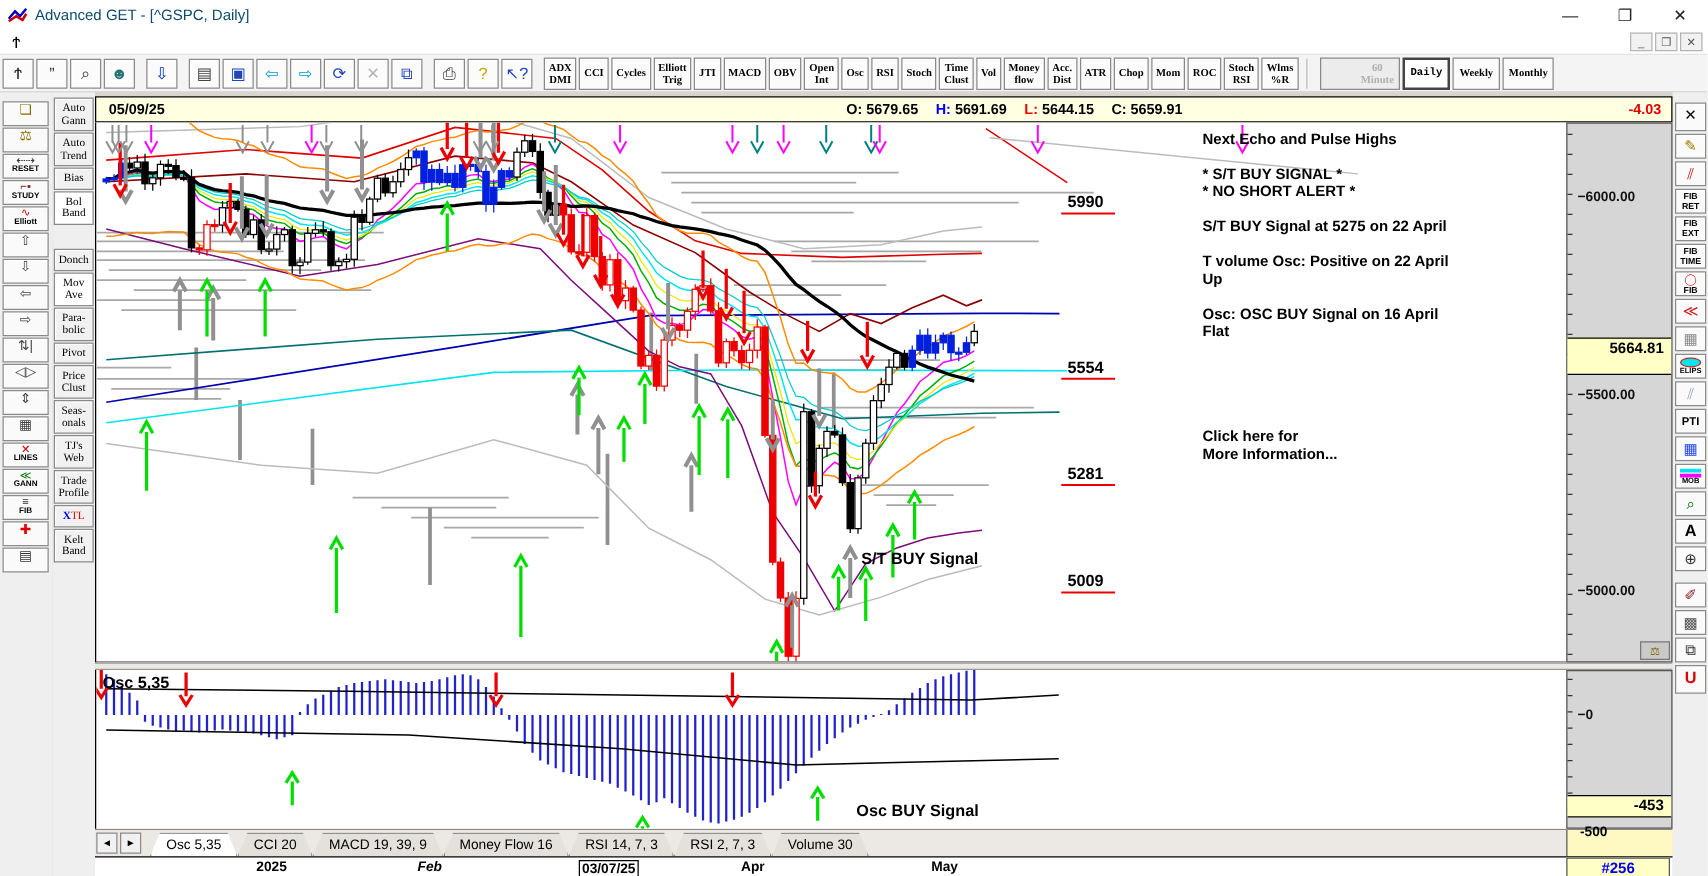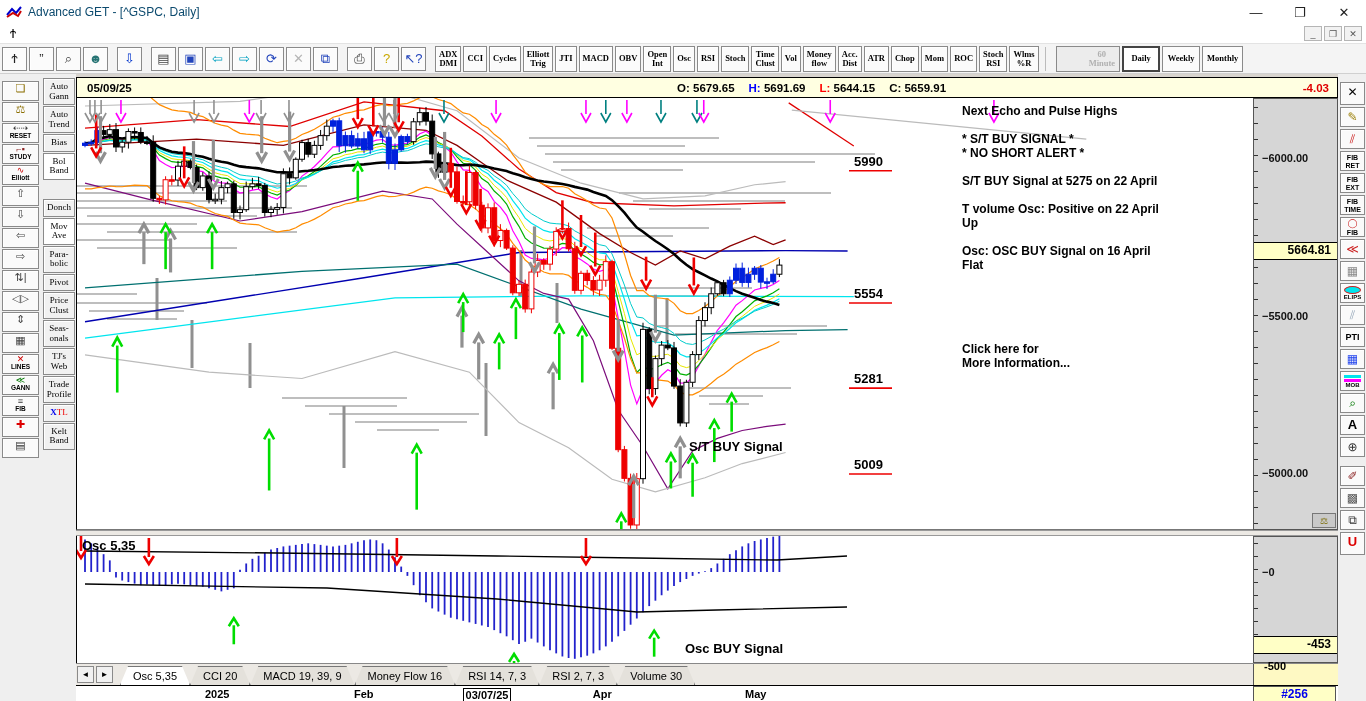--- a/index.html
+++ b/index.html
@@ -21,21 +21,21 @@
   .tbtn { min-width:25px; height:24px; background:#fbfbfb; border:1px solid #8a8a8a;
      box-shadow:inset 1px 1px 0 #fff; margin-right:2px; font-size:13px; line-height:22px;
      text-align:center; color:#111; }
   .tsep { width:7px; height:24px; }
   .ind-btn { height:26px; background:#fbfbfb; border:1px solid #8a8a8a; box-shadow:inset 1px 1px 0 #fff;
      margin-right:2px; padding:0 3px; font-size:8.5px; line-height:8.5px; text-align:center;
      display:flex; flex-direction:column; justify-content:center; font-family:"Liberation Serif",serif; font-weight:bold;}
   .tf-btn { height:26px; min-width:38px; background:#fbfbfb; border:1px solid #8a8a8a; margin-right:2px;
      padding:0 4px; font-size:8.5px; line-height:8.5px; display:flex; flex-direction:column;
      justify-content:center; text-align:center; font-family:"Liberation Serif",serif; font-weight:bold;}
-  .tf-btn.active { background:#fff; border:2px solid #444; }
+  .tf-btn.active { background:#fff; border:2px solid #444;font-family:Liberation Mono, monospace; }
   .tf-btn.disabled { color:#b0b0b0; background:#ececec;padding-left:32px; }
   
   .main { display:flex; height:657px; background:#d8d4ce; }
   .lcol1 { width:42px; background:#efefef; padding:7px 2px 0 2px; }
   .lcol1 .ibtn { width:37px; height:20px; margin-bottom:1px; background:#fafafa; border:1px solid #8a8a8a;
      box-shadow:inset 1px 1px 0 #fff; text-align:center; overflow:hidden; }
   .lcol1 .ibtn .g { font-size:11px; line-height:12px; display:block;}
   .lcol1 .ibtn .l { font-size:6.5px; line-height:6.5px; display:block; font-weight:bold;}
   .lcol2 { width:34px; background:#efefef; padding:4px 1px 0 1px; }
   .lcol2 .tbtn2 { width:32px; margin-bottom:1px; background:#f1f1f1; border:1px solid #8a8a8a;
@@ -796,21 +796,21 @@
           <div class="axis-tick" style="top: 280px;"></div>
           <div class="axis-tick" style="top: 296px;"></div>
           <div class="axis-tick" style="top: 312px;"></div>
           <div class="axis-tick" style="top: 328px;"></div>
           <div class="axis-tick" style="top: 344px;"></div>
           <div class="axis-tick" style="top: 360px;"></div>
           <div class="axis-tick" style="top: 376px;"></div>
           <div class="axis-tick" style="top: 392px;"></div>
           <div class="axis-tick" style="top: 408px;"></div>
           <div class="axis-tick" style="top: 424px;"></div>
-          <div class="cur-box" style="top: 143px; height: 18px;">5664.81</div>
+          <div class="cur-box" style="top: 171px; height: 30px;">5664.81</div>
         </div>
     </div>
 
     <div class="splitter"></div>
 
     <div class="plot-row">
       <div class="osc-plot">
         <svg id="osc-svg" width="1177" height="127" viewBox="0 0 1177 127">
             <line x1="8" y1="36" x2="8" y2="3.450000000000003" stroke="#2222cc" stroke-width="1.8"></line>
             <line x1="14.2" y1="36" x2="14.2" y2="7.324999999999999" stroke="#2222cc" stroke-width="1.8"></line>
@@ -974,21 +974,21 @@
         </div>
       <div style="flex:1"></div>
       <div class="osc-stub">
         <span style="position:absolute; left:10px; top:-4px;">-500</span>
       </div>
     </div>
 
     <div class="date-axis">
       <div id="date-labels">
           <div class="d-lab" style="left: 129px; text-align: center;">2025</div>
-          <div class="d-lab" style="left: 278px;">Feb</div>
+          <div class="d-lab" style="left: 258px; font-style: italic;">Feb</div>
           <div class="d-lab boxed" style="left: 386.6px;">03/07/25</div>
           <div class="d-lab" style="left: 516.8px;">Apr</div>
           <div class="d-lab" style="left: 669px;">May</div>
         </div>
       <div class="barcount" style="left:1177px;">#256</div>
     </div>
   </div>
 
   <div class="rcol" id="rcol">
       <div class="rbtn" style="height: 23px;">

